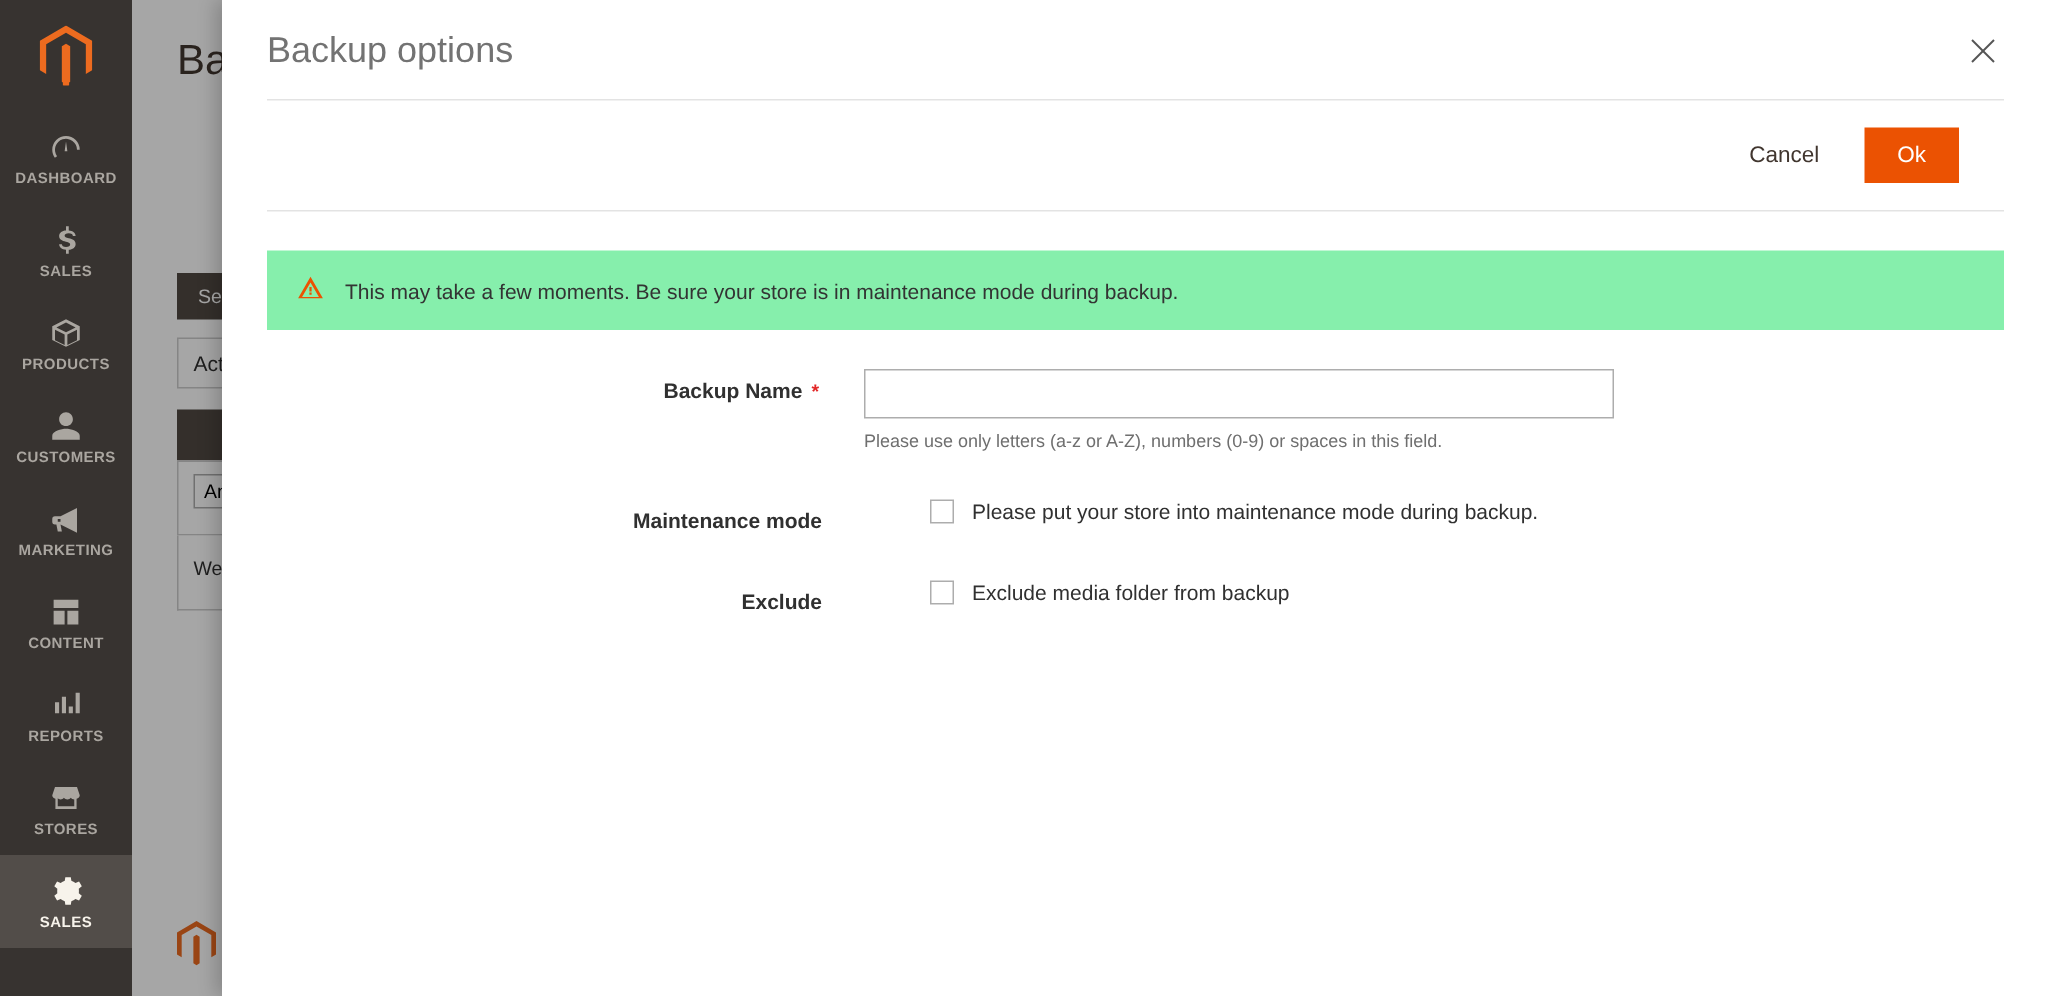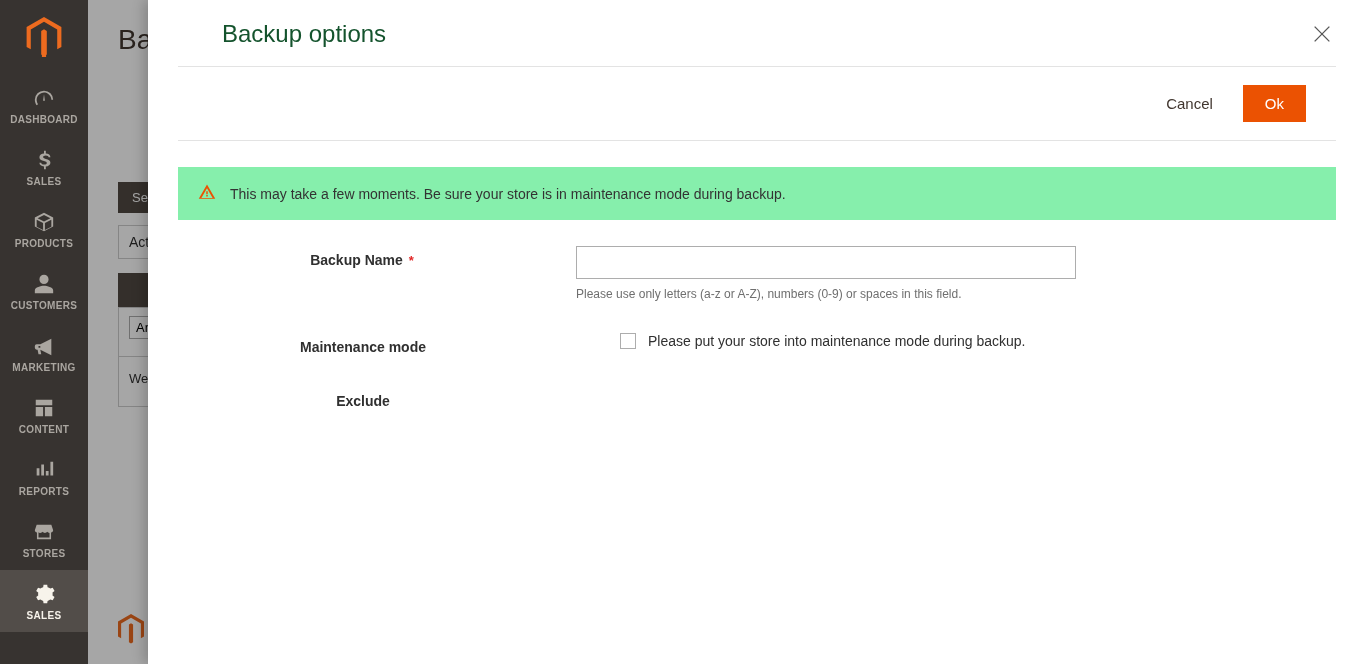--- a/index.html
+++ b/index.html
@@ -27,33 +27,33 @@
 .page-filterrow { background: #fff; border: 1px solid #ccc; height: 50px; padding: 8px 10px; width: 100%; }
 .page-filterrow input { width: 120px; border: 1px solid #adadad; padding: 3px 6px; font-size: 13px; }
 .page-datarow { background: #fff; border: 1px solid #ccc; border-top: none; height: 50px; padding: 14px 10px; font-size: 13px; color: #303030; width: 100%; }
 .page-footer { position: absolute; bottom: 20px; left: 30px; display: flex; align-items: center; }
 .page-footer svg { width: 26px; height: 30px; }
 
 
 .modal-overlay { position: absolute; left: 88px; top: 0; right: 0; bottom: 0; background: rgba(0,0,0,0.35); z-index: 10; }
 .modal { position: absolute; left: 148px; top: 0; right: 0; bottom: 0; background: #fff; z-index: 20; box-shadow: -4px 0 12px rgba(0,0,0,0.2); overflow-y: auto; }
 .modal-header { display: flex; align-items: center; justify-content: space-between; padding: 20px 30px 18px 30px; }
-.modal-title { font-size: 24px; color: #14532d; font-weight: 400; margin-left: 44px; }
+.modal-title { font-size: 24px; color: #737373; font-weight: 400; }
 .modal-close { width: 28px; height: 28px; display: flex; align-items: center; justify-content: center; cursor: pointer; }
 .modal-close svg { width: 22px; height: 22px; stroke: #555; stroke-width: 1.4; }
 
 .modal-actionbar { background: #fff; border-top: 1px solid #e3e3e3; border-bottom: 1px solid #e3e3e3; padding: 18px 30px; display: flex; justify-content: flex-end; align-items: center; gap: 30px; margin: 0 30px 26px 30px; }
 .btn-cancel { color: #41362f; font-size: 15px; cursor: pointer; background: none; border: none; }
 .btn-ok { background: #eb5202; color: #ffffff; border: none; padding: 10px 22px; font-size: 15px; cursor: pointer; }
 
 .notice { margin: 0 30px 26px 30px; background: #86efac; padding: 16px 20px; display: flex; align-items: center; gap: 14px; color: #333; font-size: 14px; }
 .notice-icon svg { width: 18px; height: 18px; }
 
 .form-row { display: flex; margin: 0 30px 10px 30px; padding: 0 0 0 0; }
-.form-label-col { width: 400px; text-align: center; padding-right: 30px; padding-top: 6px; font-size: 14px; color: #303030; font-weight: 600; }
+.form-label-col { width: 400px; text-align: right; padding-right: 30px; padding-top: 6px; font-size: 14px; color: #303030; font-weight: 600; }
 .form-label-col .req { color: #e22626; margin-left: 6px; font-size: 13px; }
 .form-field-col { flex: 1; padding-right: 260px; }
 .text-input { width: 500px; border: 1px solid #adadad; padding: 6px 10px; font-size: 14px; height: 33px; }
 .hint { font-size: 12px; color: #6f6f6f; margin-top: 8px; }
 .checkbox-row { display: flex; align-items: center; gap: 12px; margin-left: 42px; }
 .checkbox-row input[type=checkbox] { width: 16px; height: 16px; border: 1px solid #adadad; appearance: none; background: #fff; }
 .checkbox-row label { font-size: 14px; color: #303030; }
 .form-row.gap { margin-top: 32px; }
 </style>
 </head>
@@ -202,14 +202,20 @@
     <div class="form-field-col">
       <div class="checkbox-row">
         <input type="checkbox" style="">
         <label>Please put your store into maintenance mode during backup.</label>
       </div>
     </div>
   </div>
 
   <div class="form-row gap">
     <div class="form-label-col">Exclude</div>
+    <div class="form-field-col">
+      <div class="checkbox-row">
+        <input type="checkbox" style="">
+        <label>Exclude media folder from backup</label>
+      </div>
+    </div>
   </div>
 </div>
 
 </body></html>

